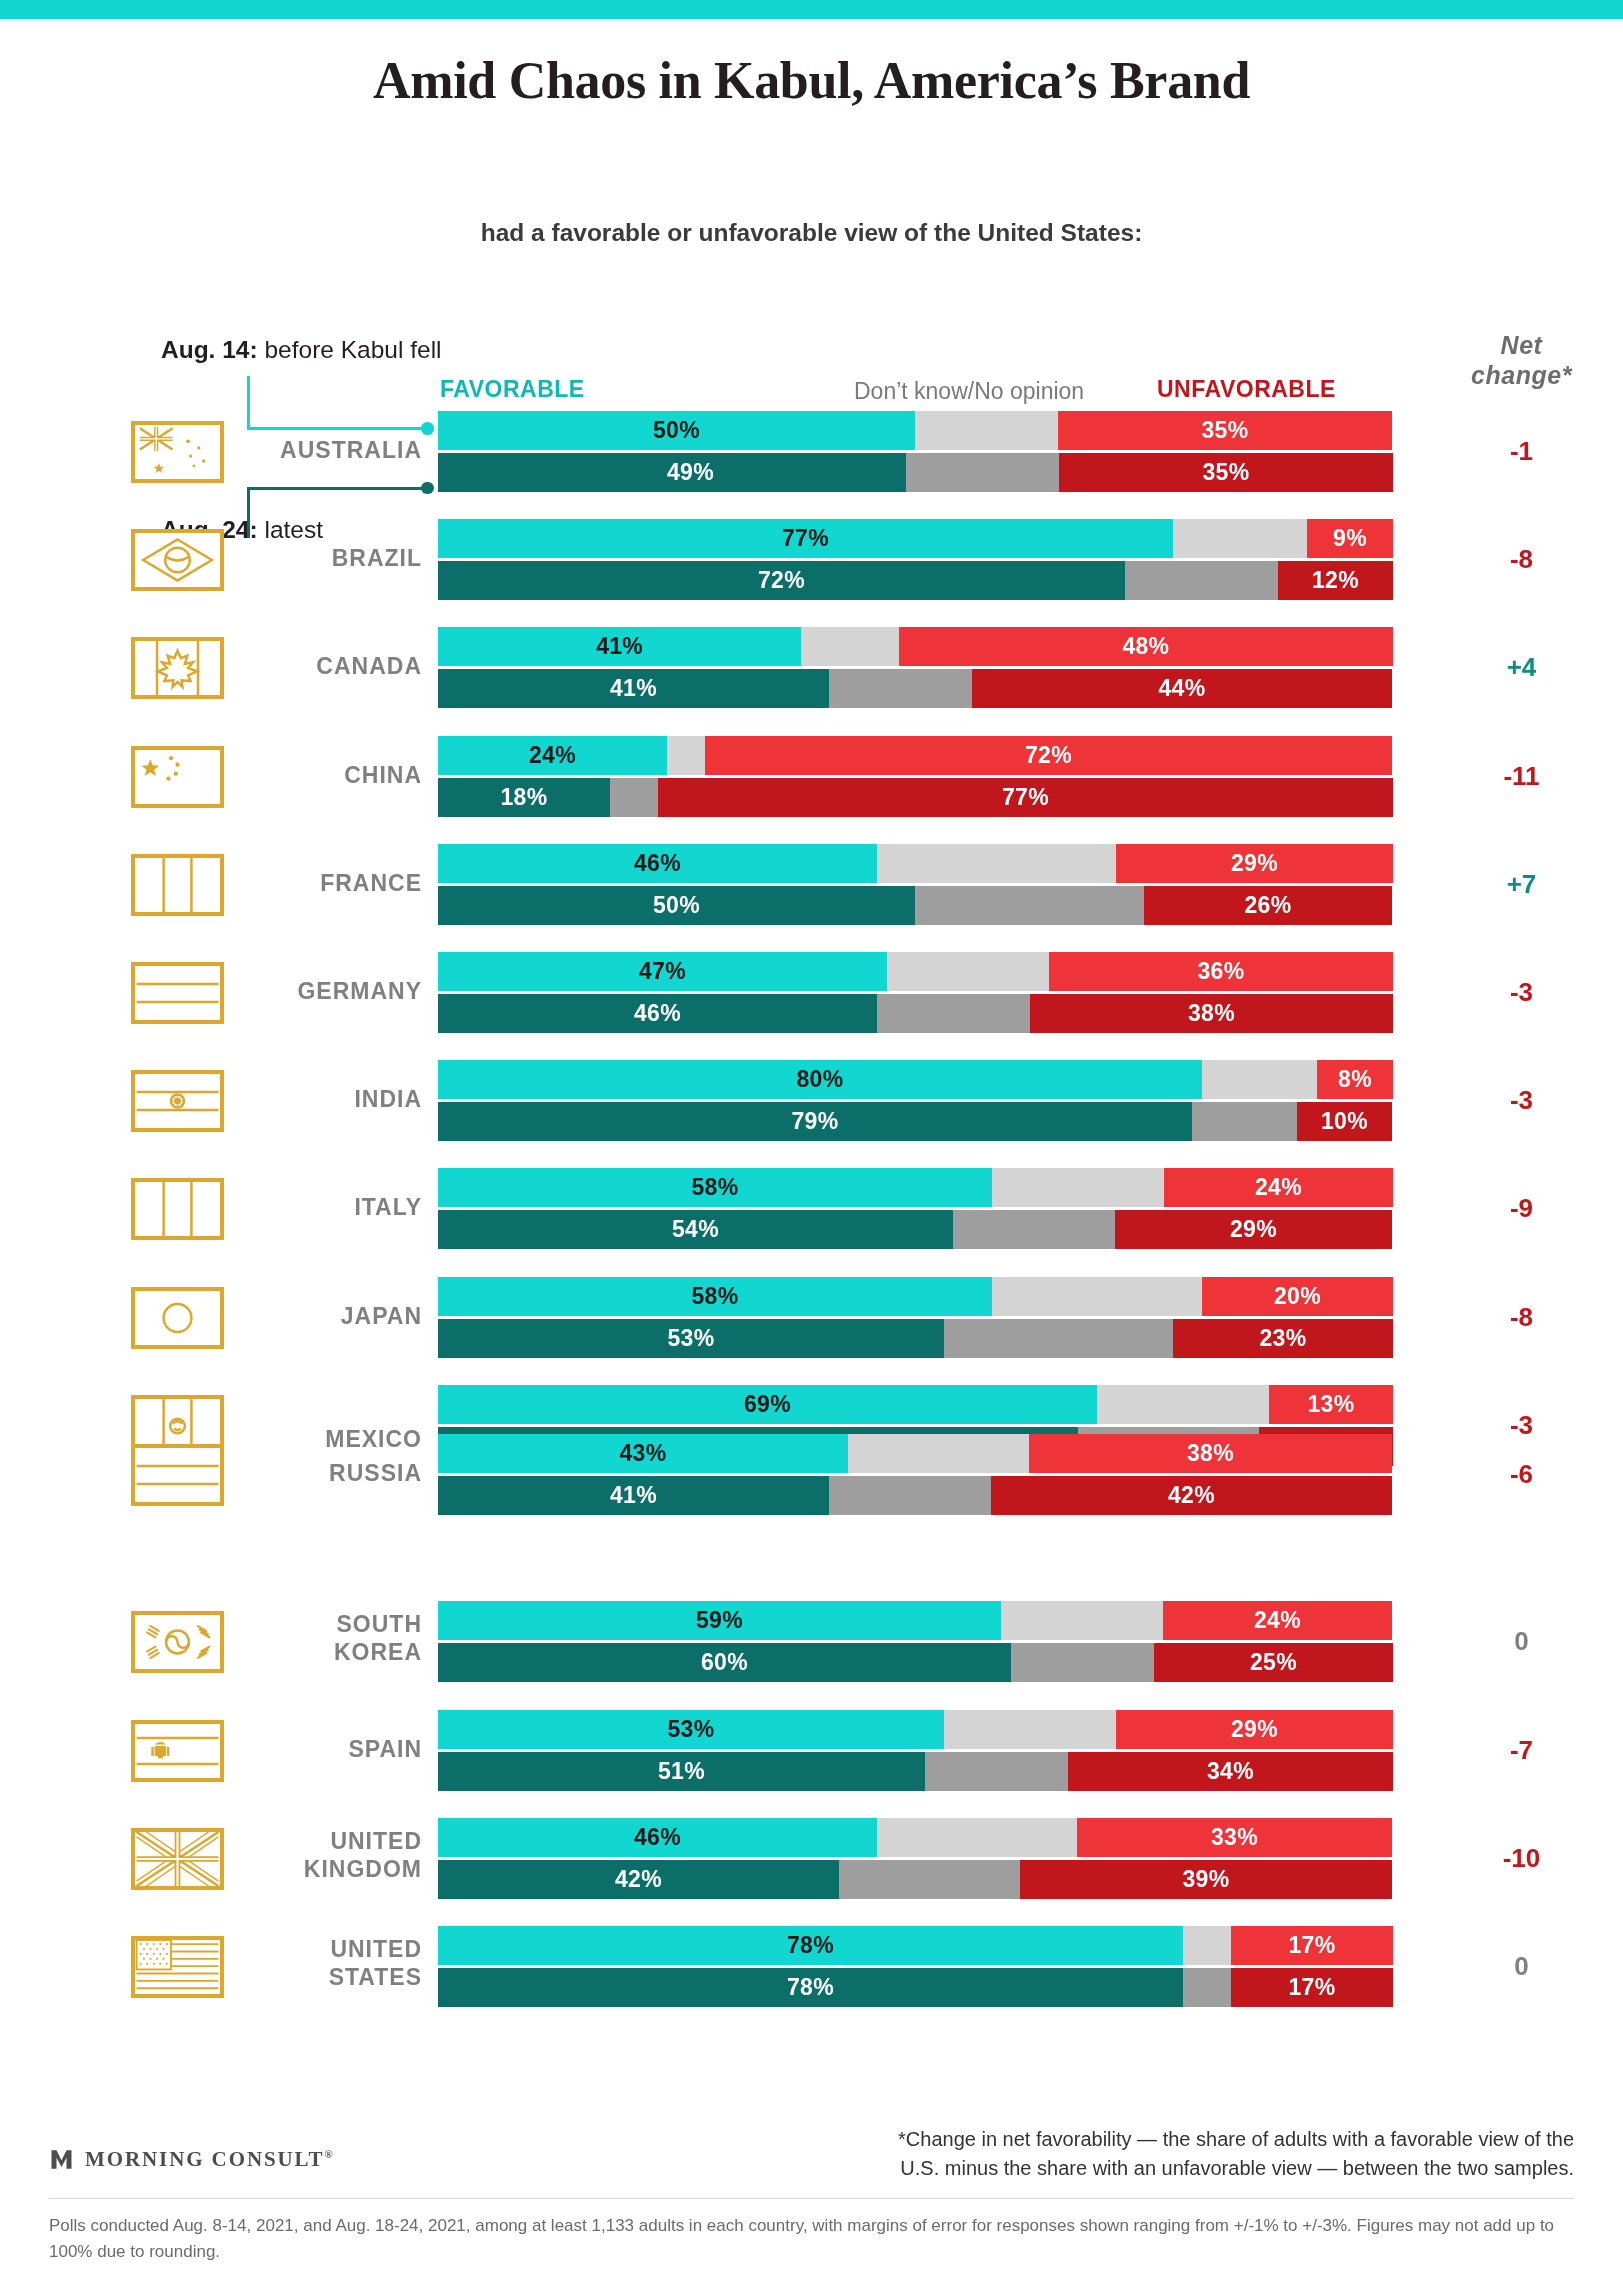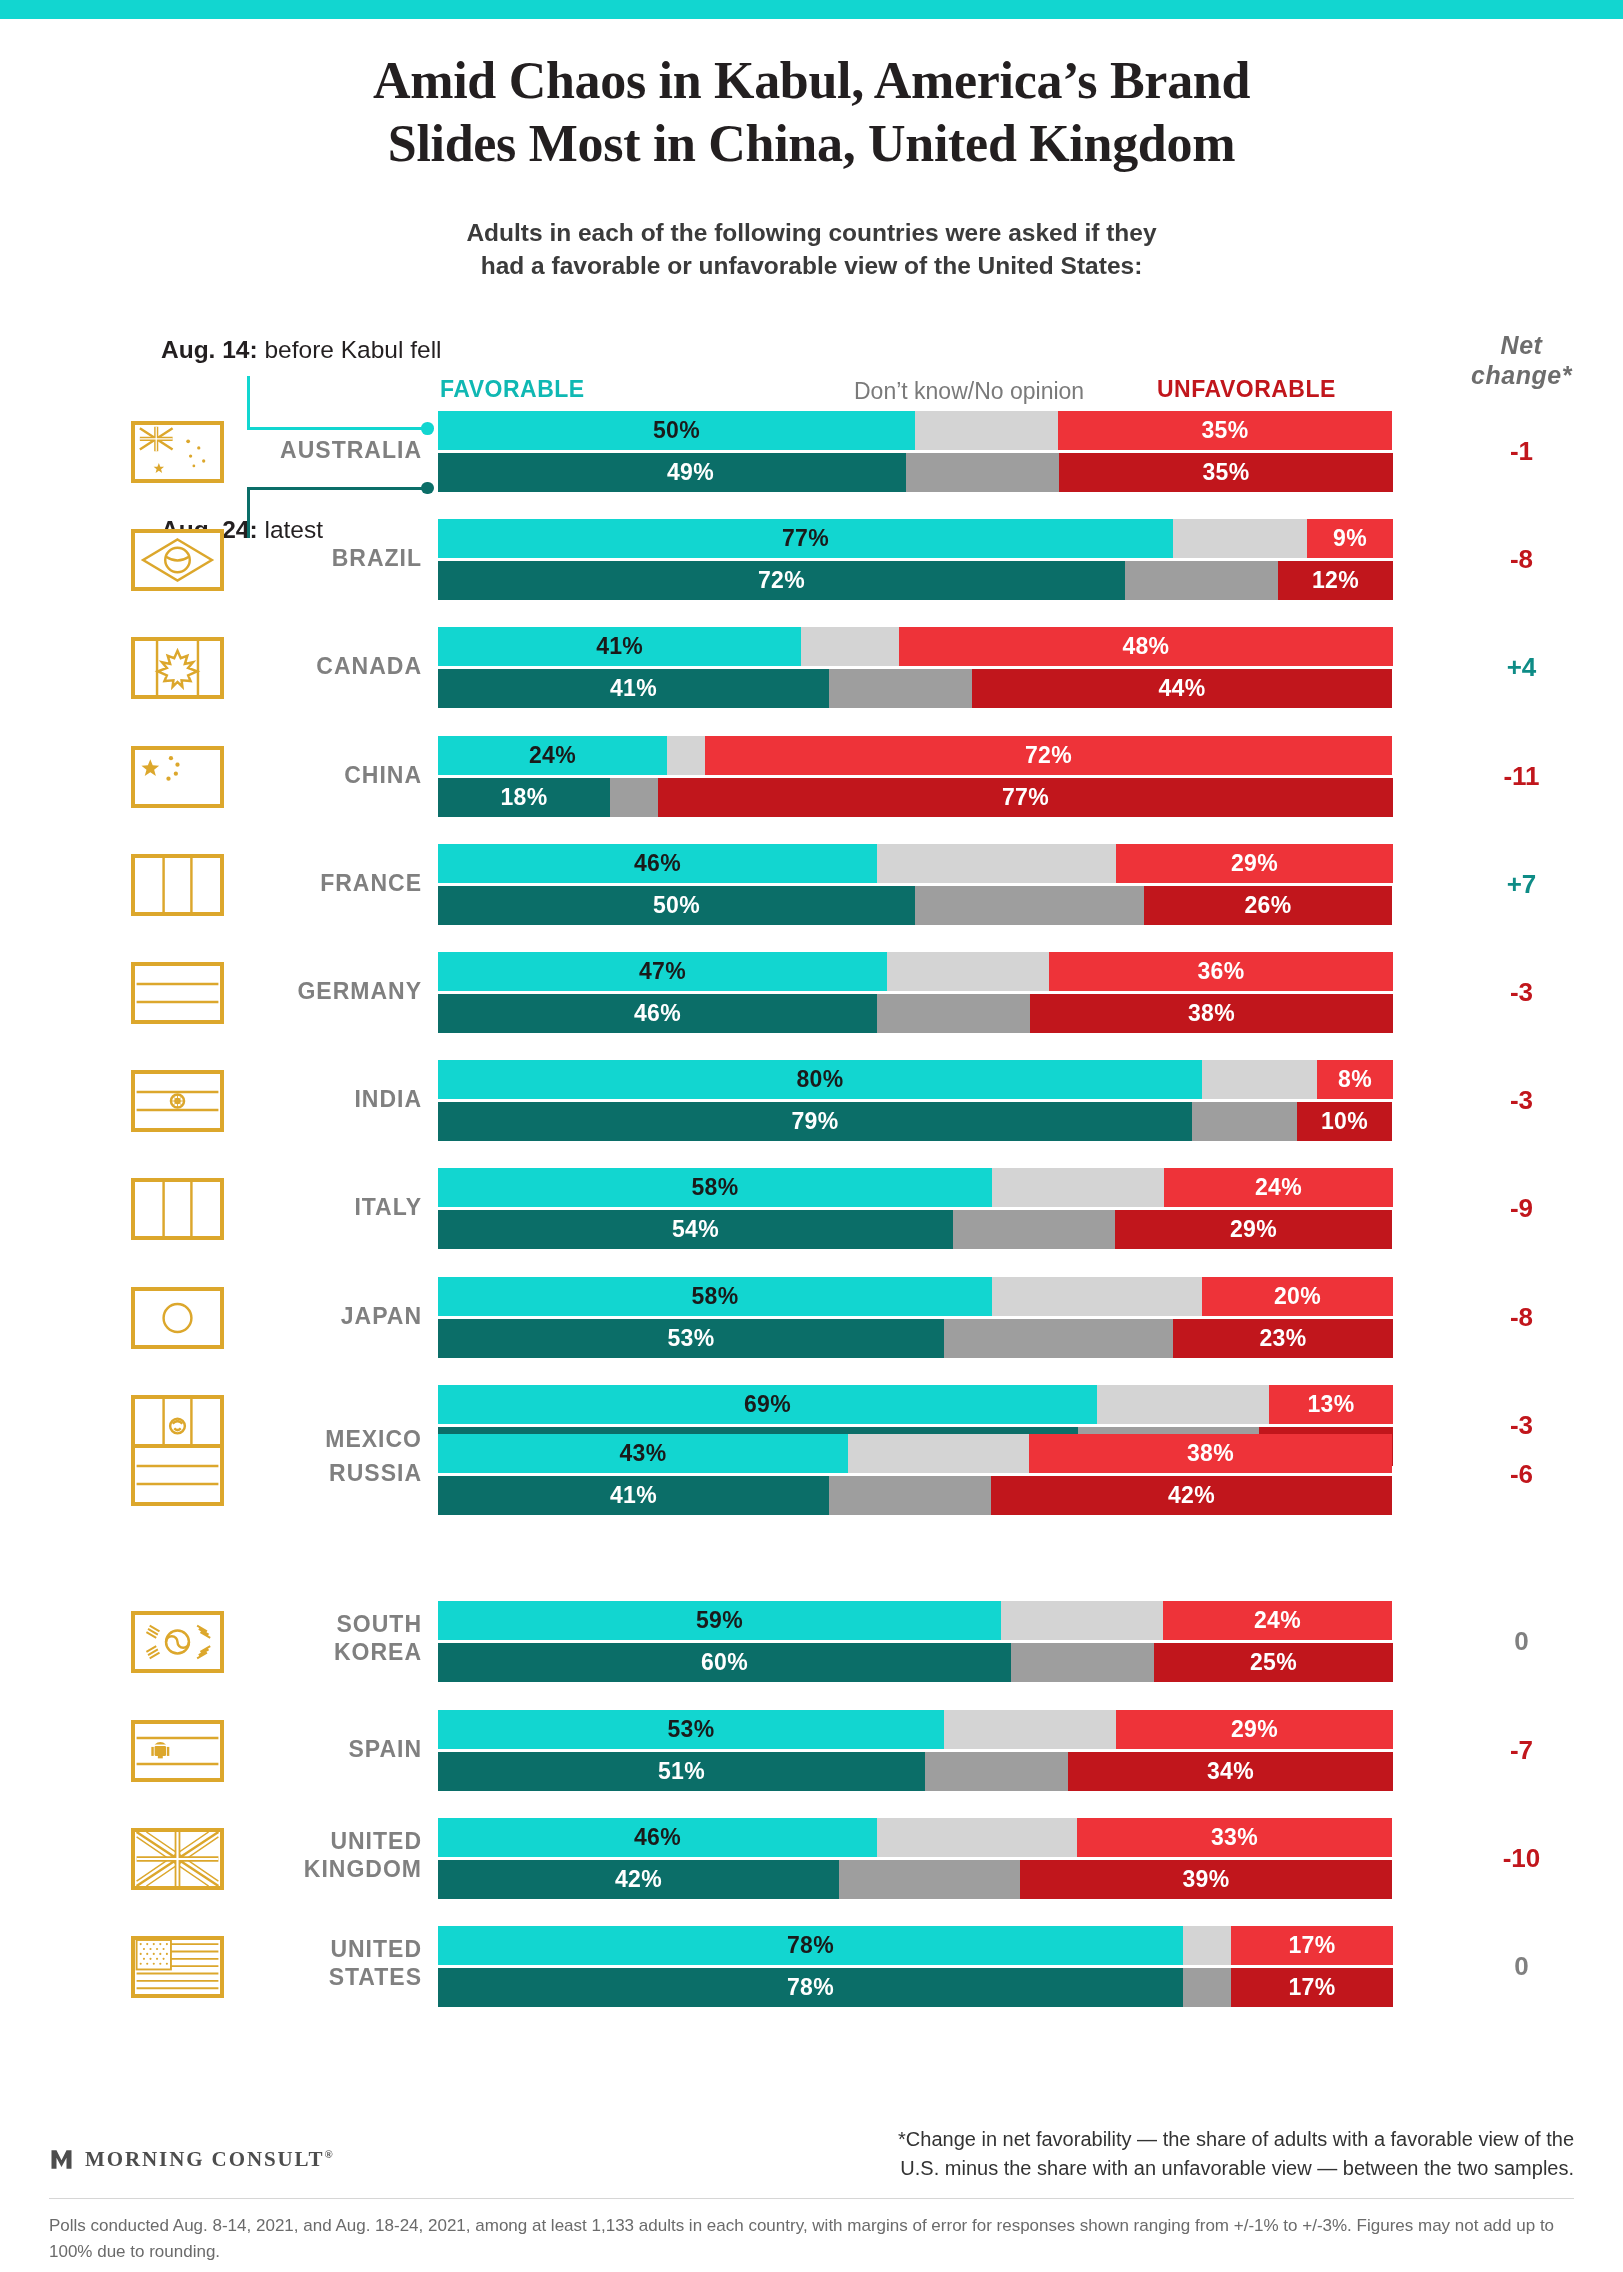--- a/index.html
+++ b/index.html
@@ -179,25 +179,23 @@
 </style>
 </head>
 <body>
 
 <div id="page">
 
   <div class="topbar"></div>
 
   <div class="title">
     <div>Amid Chaos in Kabul, America’s Brand</div>
-    <div>Slides Most in China, United Kingdom</div>
   </div>
 
   <div class="subtitle">
-    <div>Adults in each of the following countries were asked if they</div>
     <div>had a favorable or unfavorable view of the United States:</div>
   </div>
 
   <div class="ann a14">
     <b>Aug. 14:</b><span> before Kabul fell</span>
   </div>
   <div class="leader" style="left:247px; top:376px; width:203px; height:59px;">
     <div class="vline" style="left:0; top:0; height:53px; background:#12D6D0;"></div>
     <div class="hline" style="left:0; top:51px; width:179px; background:#12D6D0;"></div>
     <div class="dot" style="left:174px; top:46px; background:#12D6D0;"></div>

